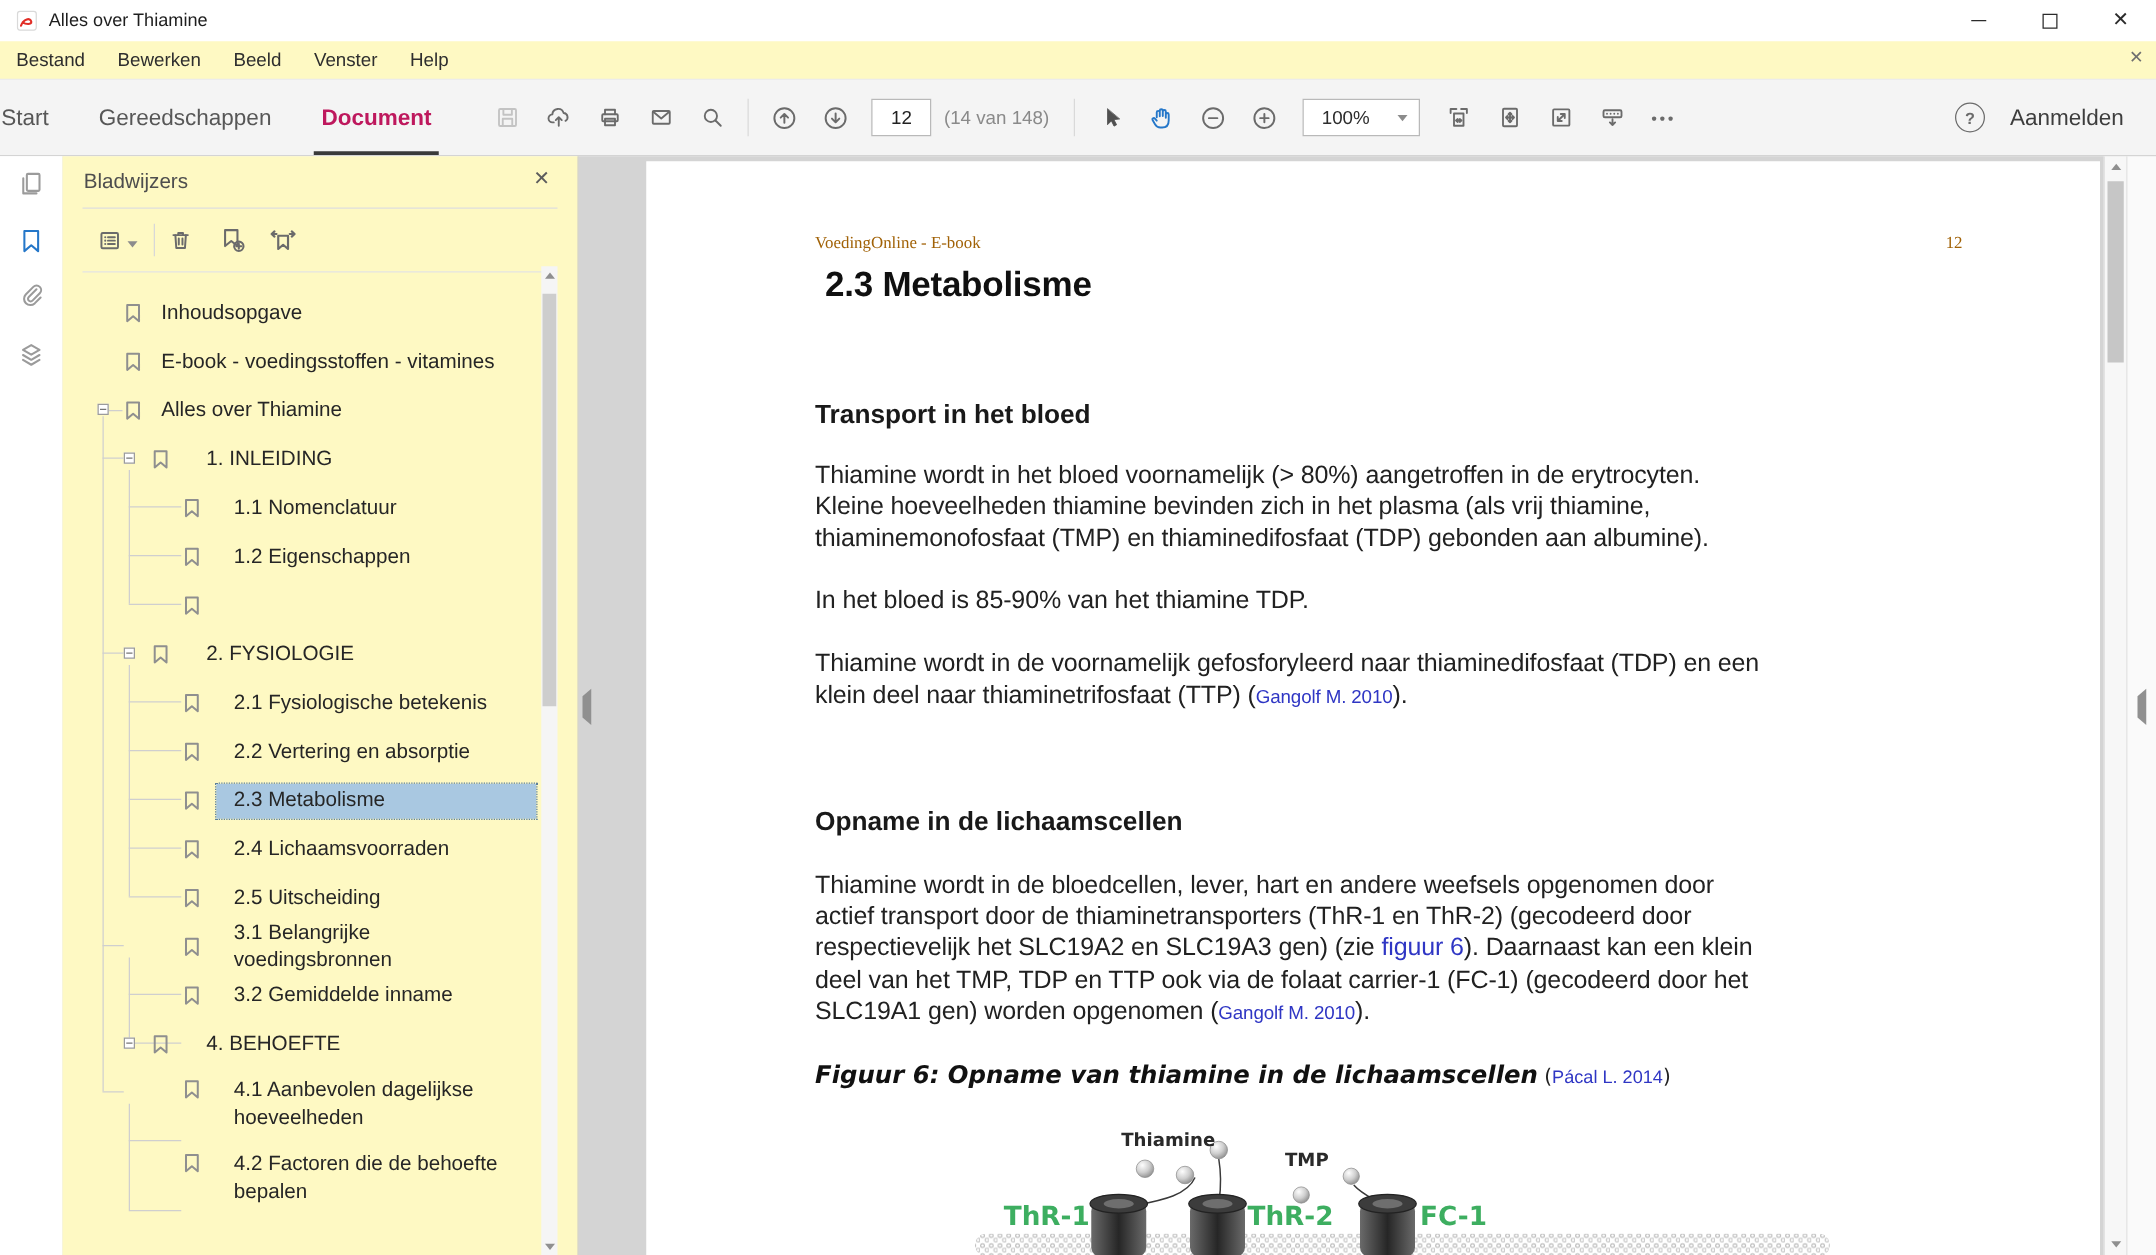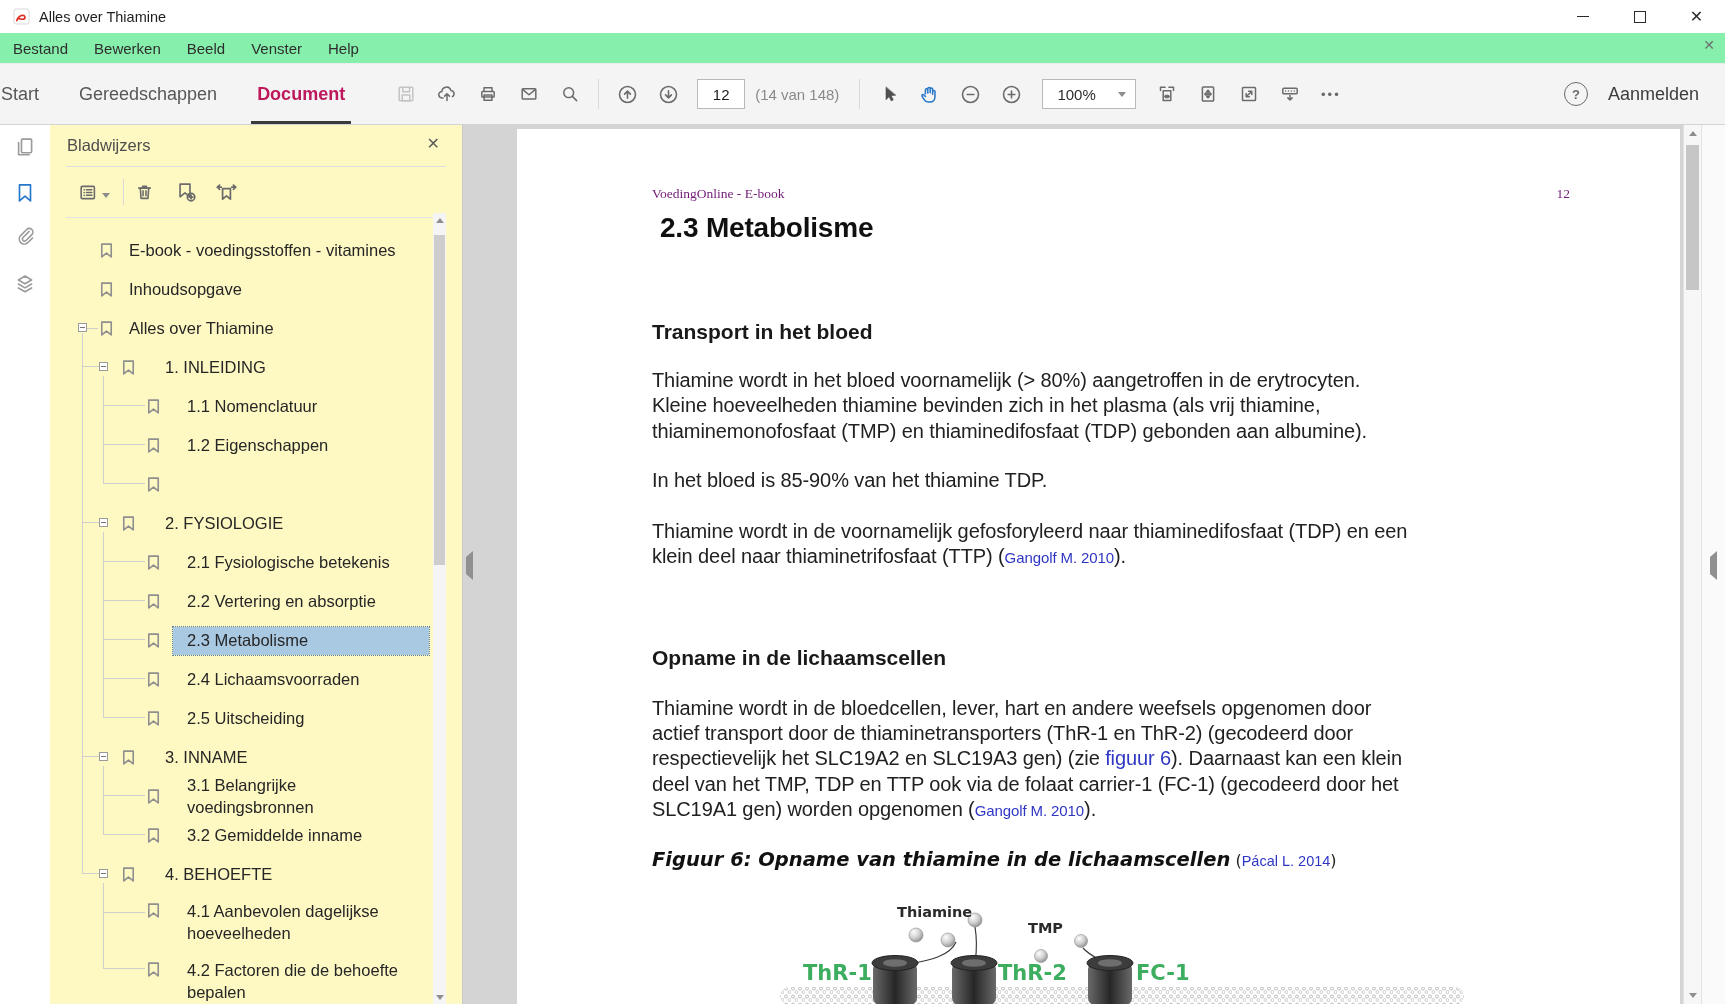--- a/index.html
+++ b/index.html
@@ -8,21 +8,21 @@
   
   .titlebar{position:absolute;top:0;left:0;right:0;height:33px;background:#fff;display:flex;align-items:center;}
   .app-icon{margin-left:13px;width:17px;height:17px;}
   .window-title{margin-left:9px;font-size:14.5px;color:#1e1e1e;}
   .win-controls{margin-left:auto;display:flex;height:100%;}
   .win-btn{width:57px;height:100%;display:flex;align-items:center;justify-content:center;}
   .glyph-min{width:12px;border-top:1.4px solid #2b2b2b;}
   .glyph-max{width:10px;height:10px;border:1.4px solid #2b2b2b;}
   .glyph-close{font-size:16px;color:#2b2b2b;line-height:1;}
   
-  .menubar{position:absolute;top:33px;left:0;right:0;height:30px;background:#86efac;display:flex;align-items:center;border-bottom:1px solid #ececec;}
+  .menubar{position:absolute;top:33px;left:0;right:0;height:30px;background:#fef9c3;display:flex;align-items:center;border-bottom:1px solid #ececec;}
   .menu-item{padding:0 13px;font-size:15px;color:#2e2e2e;}
   .menu-item:first-child{margin-left:0;}
   .menubar-close{position:absolute;right:10px;top:5px;font-size:14px;color:#6f6f6f;line-height:1;}
   
   .toolbar{position:absolute;top:64px;left:0;right:0;height:60px;background:#f4f4f4;border-bottom:1px solid #d4d4d4;display:flex;align-items:center;}
   .tab{margin:0 20px;height:100%;display:flex;align-items:center;font-size:18px;color:#575757;position:relative;}
   .tab:first-child{margin-left:1px;}
   .tab.active{color:#be185d;font-weight:700;}
   .tab.active::after{content:"";position:absolute;left:-6px;right:-6px;bottom:0;height:3px;background:#3a3a3a;}
   .tb-btn{width:41px;height:42px;display:flex;align-items:center;justify-content:center;}
@@ -79,21 +79,21 @@
   .bm-row.selected .bm-label{background:#a9c8e1;outline:1px dotted #5e8099;}
   .panel-scroll{position:absolute;left:383px;width:13px;top:88px;bottom:0;background:#f5f5f5;}
   .ps-arrow{position:absolute;left:0;right:0;height:14px;display:flex;align-items:center;justify-content:center;}
   .tri-up{width:0;height:0;border-left:4px solid transparent;border-right:4px solid transparent;border-bottom:5px solid #8f8f8f;}
   .tri-down{width:0;height:0;border-left:4px solid transparent;border-right:4px solid transparent;border-top:5px solid #8f8f8f;}
   .ps-thumb{position:absolute;left:1px;right:1px;top:22px;height:330px;background:#cdcdcd;}
   
   .docarea{position:absolute;left:463px;top:0;right:0;bottom:0;background:#d4d4d4;}
   .page{position:absolute;left:54px;top:4px;width:1163px;bottom:0;background:#fff;}
   .page-inner{position:relative;padding:57px 110px 0 135px;}
-  .doc-meta{display:flex;justify-content:space-between;font-family:"Liberation Serif",serif;font-size:13.5px;color:#701a75;text-align:center;}
+  .doc-meta{display:flex;justify-content:space-between;font-family:"Liberation Serif",serif;font-size:13.5px;color:#a16207;text-align:center;}
   .doc-title{margin:10px 0 0 8px;font-size:28px;line-height:32px;font-weight:700;color:#101010;letter-spacing:-.2px;}
   .sec-h{margin-top:76px;font-size:21px;line-height:24px;font-weight:700;color:#191919;}
   .sec-h.second{margin-top:75px;}
   .para{margin:24px 0 0;font-size:20px;line-height:25.3px;color:#212121;letter-spacing:-.1px;}
   .para.p3{margin-top:26px;}
   .para.p4{margin-top:26px;}
   .cite-link{font-size:15px;color:#2f36c4;}
   .doc-link{color:#2f36c4;}
   .caption{margin-top:25px;}
   .cap-main{font-family:"DejaVu Sans",sans-serif;font-weight:700;font-style:italic;font-size:19.5px;color:#111;}
@@ -359,29 +359,29 @@
         <div class="guide h" style="left:53px;top:603px;width:42px;"></div>
         <div class="guide h" style="left:53px;top:681px;width:42px;"></div>
         <div class="guide h" style="left:53px;top:737px;width:42px;"></div>
 
         <div class="bm-row lvl0">
           <span class="bm-ico">
               <svg viewBox="0 0 18 18" width="17" height="17">
                 <path d="M4 2.2h10v13.6l-5-4.1-5 4.1z" fill="none" stroke="#8f8f8f" stroke-width="1.7" stroke-linejoin="round"></path>
               </svg>
             </span>
+          <span class="bm-label">Inhoudsopgave</span>
+        </div>
+        <div class="bm-row lvl0">
+          <span class="bm-ico">
+              <svg viewBox="0 0 18 18" width="17" height="17">
+                <path d="M4 2.2h10v13.6l-5-4.1-5 4.1z" fill="none" stroke="#8f8f8f" stroke-width="1.7" stroke-linejoin="round"></path>
+              </svg>
+            </span>
           <span class="bm-label">E-book - voedingsstoffen - vitamines</span>
-        </div>
-        <div class="bm-row lvl0">
-          <span class="bm-ico">
-              <svg viewBox="0 0 18 18" width="17" height="17">
-                <path d="M4 2.2h10v13.6l-5-4.1-5 4.1z" fill="none" stroke="#8f8f8f" stroke-width="1.7" stroke-linejoin="round"></path>
-              </svg>
-            </span>
-          <span class="bm-label">Inhoudsopgave</span>
         </div>
         <div class="bm-row lvl0">
           <span class="exp"></span>
           <span class="bm-ico">
               <svg viewBox="0 0 18 18" width="17" height="17">
                 <path d="M4 2.2h10v13.6l-5-4.1-5 4.1z" fill="none" stroke="#8f8f8f" stroke-width="1.7" stroke-linejoin="round"></path>
               </svg>
             </span>
           <span class="bm-label">Alles over Thiamine</span>
         </div>
@@ -458,29 +458,20 @@
             </span>
           <span class="bm-label">2.4 Lichaamsvoorraden</span>
         </div>
         <div class="bm-row lvl2">
           <span class="bm-ico">
               <svg viewBox="0 0 18 18" width="17" height="17">
                 <path d="M4 2.2h10v13.6l-5-4.1-5 4.1z" fill="none" stroke="#8f8f8f" stroke-width="1.7" stroke-linejoin="round"></path>
               </svg>
             </span>
           <span class="bm-label">2.5 Uitscheiding</span>
-        </div>
-        <div class="bm-row lvl1">
-          <span class="exp"></span>
-          <span class="bm-ico">
-              <svg viewBox="0 0 18 18" width="17" height="17">
-                <path d="M4 2.2h10v13.6l-5-4.1-5 4.1z" fill="none" stroke="#8f8f8f" stroke-width="1.7" stroke-linejoin="round"></path>
-              </svg>
-            </span>
-          <span class="bm-label">3. INNAME</span>
         </div>
         <div class="bm-row lvl2">
           <span class="bm-ico">
               <svg viewBox="0 0 18 18" width="17" height="17">
                 <path d="M4 2.2h10v13.6l-5-4.1-5 4.1z" fill="none" stroke="#8f8f8f" stroke-width="1.7" stroke-linejoin="round"></path>
               </svg>
             </span>
           <span class="bm-label">3.1 Belangrijke voedingsbronnen</span>
         </div>
         <div class="bm-row lvl2">

